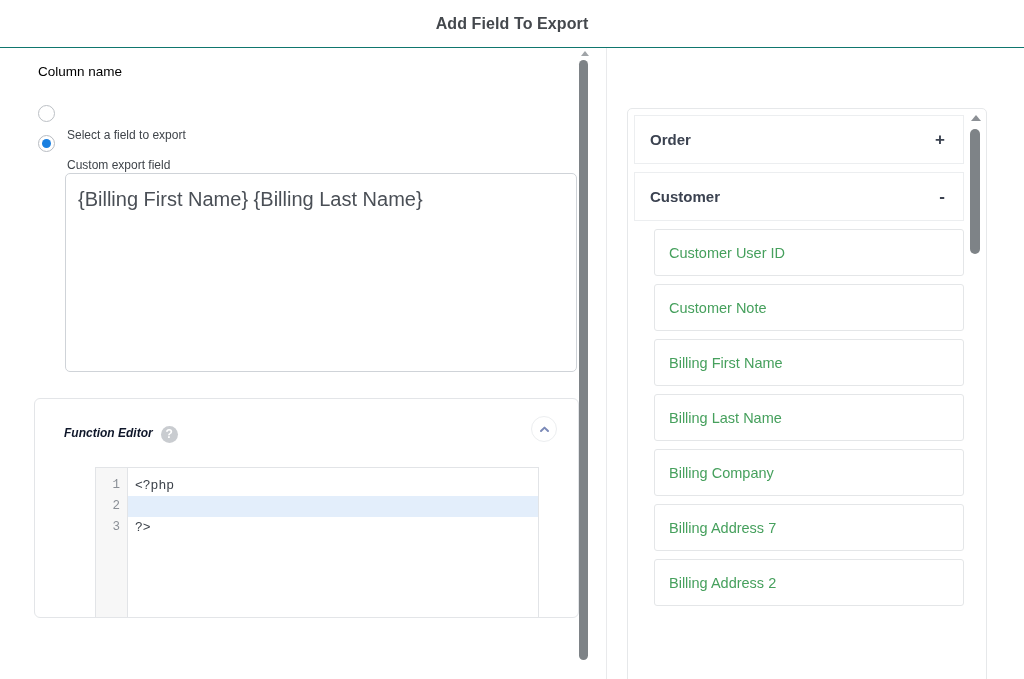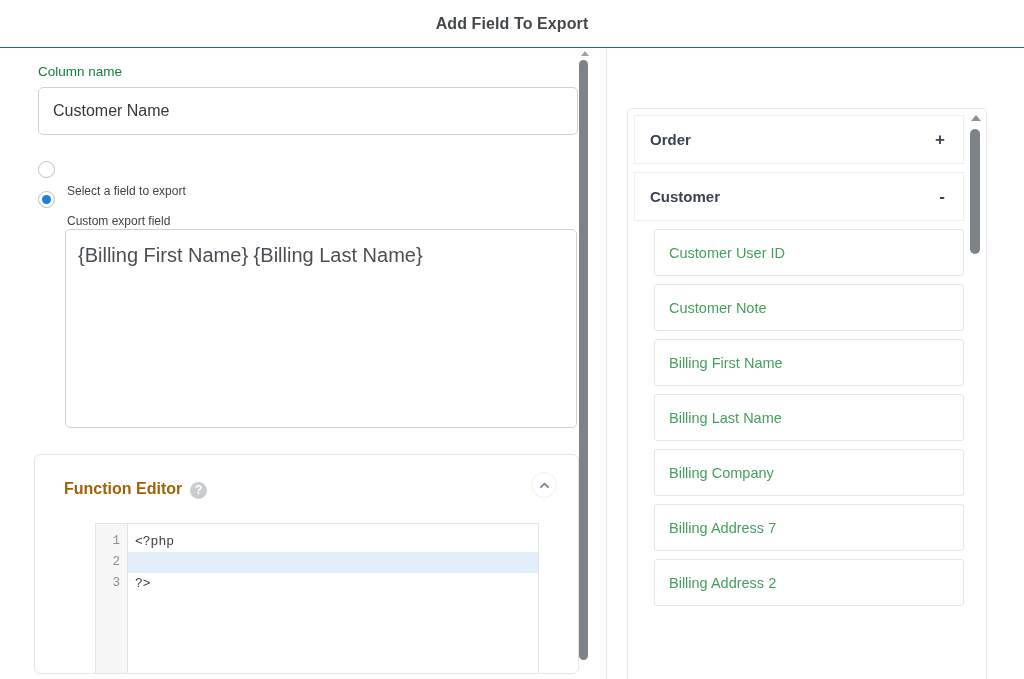--- a/index.html
+++ b/index.html
@@ -37,21 +37,21 @@
   .left-pane {
     position: relative;
     width: 600px;
     height: 631px;
     padding: 16px 24px 0 38px;
     overflow: hidden;
   }
 
   .field-label {
     font-size: 13.5px;
-    color: #15803d;
+    color: #000000;
     margin-bottom: 8px;
     display: block;
   }
 
   .text-input {
     display: block;
     width: 540px;
     height: 48px;
     border: 1px solid #cfd3d8;
     border-radius: 5px;
@@ -121,23 +121,24 @@
     height: 220px;
     overflow: hidden;
   }
   .fn-head {
     display: flex;
     align-items: center;
     height: 32px;
     position: relative;
   }
   .fn-title {
-    font-size: 16px;
-    font-weight: bold;
-    color: #a16207;
+    font-size: 12px;
+    font-weight: bold;
+    color: #0f172a;
+    font-style: italic;
   }
   .help-icon {
     width: 17px; height: 17px;
     border-radius: 50%;
     background: #c9ccd0;
     color: #ffffff;
     font-size: 12px;
     font-weight: bold;
     line-height: 17px;
     text-align: center;
@@ -326,21 +327,20 @@
 
   <div class="modal-header">
     <div class="modal-title">Add Field To Export</div>
   </div>
 
   <div class="modal-body">
 
     <div class="left-pane">
 
       <label class="field-label">Column name</label>
-      <input class="text-input" type="text" value="Customer Name" style="">
 
       <div class="radio-group">
         <div class="radio-row">
           <span class="radio-mark"></span>
           <span class="radio-label">Select a field to export</span>
         </div>
         <div class="radio-row">
           <span class="radio-mark checked"></span>
           <span class="radio-label">Custom export field</span>
         </div>

